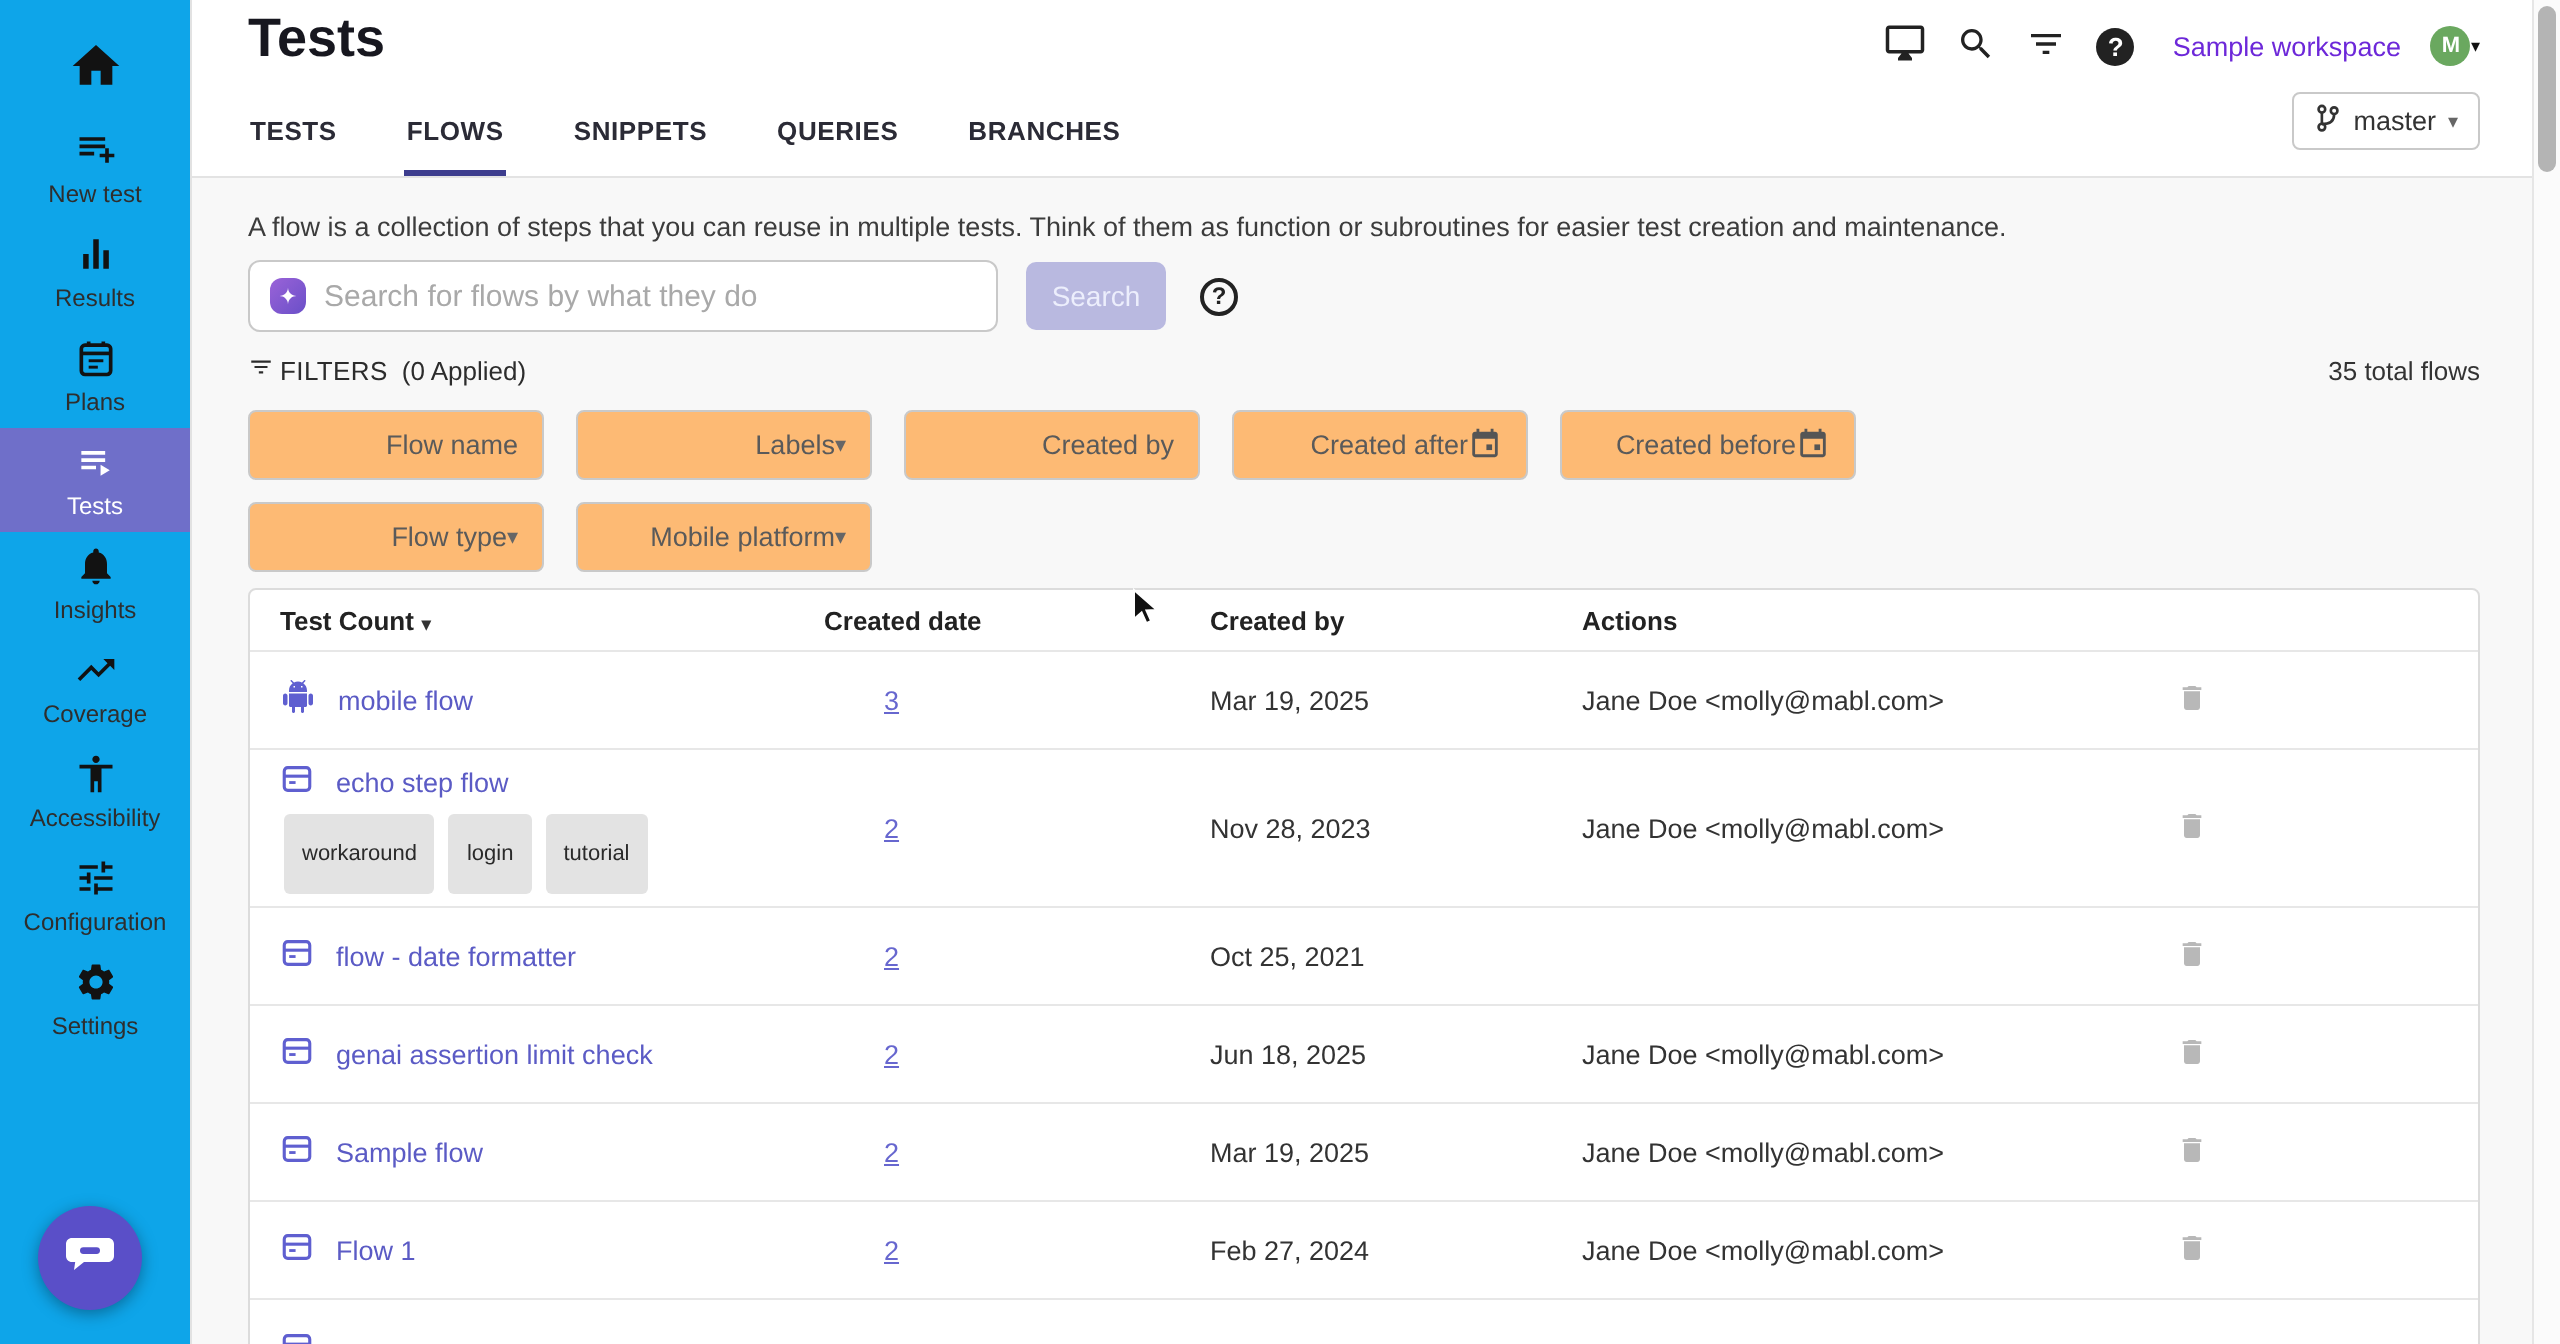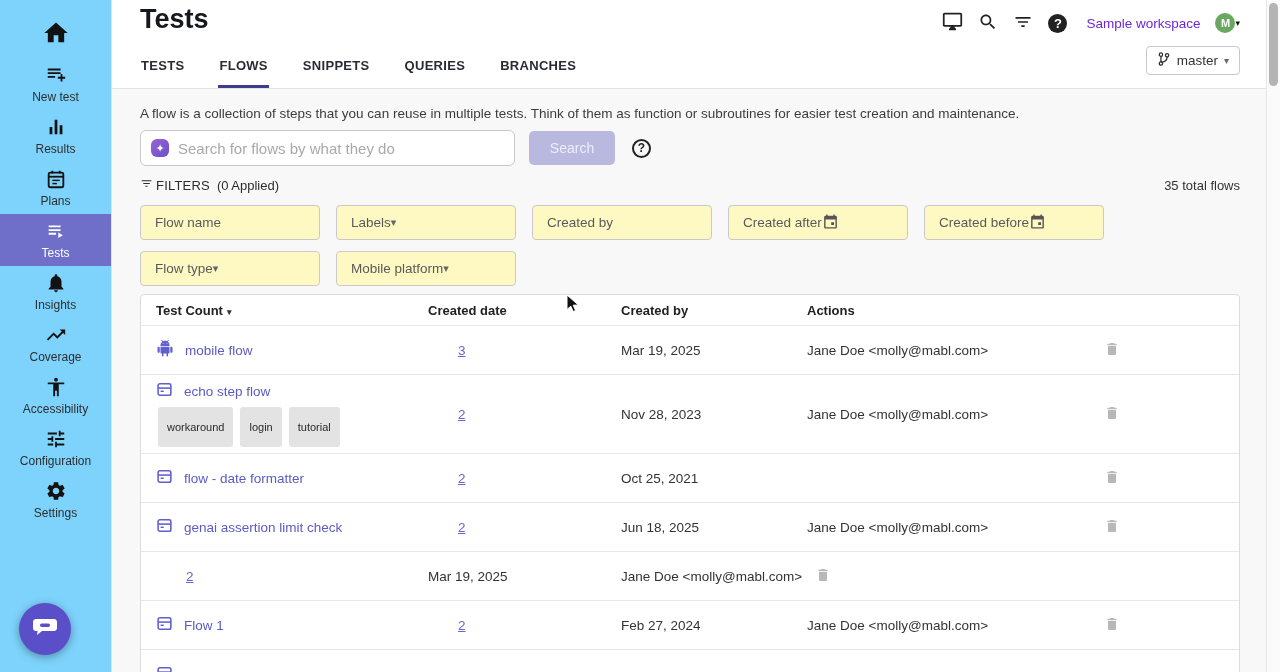--- a/index.html
+++ b/index.html
@@ -1,20 +1,20 @@
 <!DOCTYPE html>
 <html><head>
 <meta charset="utf-8">
 <style>
   * { margin:0; padding:0; box-sizing:border-box; }
   html,body { width:1280px; height:672px; overflow:hidden; font-family:"Liberation Sans",sans-serif; background:#fff; }
   .app { position:relative; width:1280px; height:672px; display:flex; }
 
   
-  .sidebar { width:112px; height:100%; background:#7dd3fc; border-right:1px solid #e2e2e2; display:flex; flex-direction:column; align-items:stretch; position:relative; z-index:5; }
+  .sidebar { width:96px; height:100%; background:#0ea5e9; border-right:1px solid #e2e2e2; display:flex; flex-direction:column; align-items:stretch; position:relative; z-index:5; }
   .nav-item { display:flex; flex-direction:column; align-items:center; justify-content:center; gap:4px; padding:6px 0; min-height:46px; cursor:pointer; color:#2e2e2e; }
   .nav-item .lbl { font-size:12px; color:#2e2e2e; }
   .nav-item.home { min-height:50px; margin-top:8px; }
   .nav-item.active { background:#6f6fc9; }
   .nav-item.active .lbl { color:#fff; }
   .nav-item svg { display:block; }
   .chat-fab { position:absolute; left:19px; top:603px; width:52px; height:52px; border-radius:50%; background:#5a4fc8; border:none; cursor:pointer; box-shadow:0 2px 8px rgba(0,0,0,.35); display:flex; align-items:center; justify-content:center; }
 
   
   .main { flex:1; display:flex; flex-direction:column; position:relative; background:#f8f8f8; }
@@ -32,29 +32,29 @@
   .branch-btn { position:absolute; right:40px; top:46px; height:29px; background:#fff; border:1px solid #c9c9c9; border-radius:4px; display:flex; align-items:center; gap:6px; padding:0 10px; font-size:13.5px; color:#333; cursor:pointer; font-family:inherit; }
   .branch-btn .caret { font-size:10px; color:#666; }
 
   .content { padding:0 40px 0 28px; }
   .desc { font-size:13.5px; color:#3c3c3c; margin-top:17px; }
   .search-row { margin-top:9px; display:flex; align-items:center; gap:14px; }
   .search-box { width:375px; height:36px; background:#fff; border:1px solid #c9c9c9; border-radius:6px; display:flex; align-items:center; padding:0 10px; gap:9px; }
   .sparkle { width:18px; height:18px; border-radius:6px; background:linear-gradient(135deg,#9a63d8,#6a4fc8); color:#fff; font-size:11px; display:flex; align-items:center; justify-content:center; flex:0 0 18px; }
   .search-box input { border:none; outline:none; background:transparent; flex:1; font-size:15px; color:#333; font-family:inherit; }
   .search-box input::placeholder { color:#a9a9a9; }
-  .search-btn { width:86px; height:34px; background:#b9b9e0; color:#eceefc; border:none; border-radius:5px; font-size:14px; cursor:pointer; font-family:inherit; }
+  .search-btn { width:70px; height:34px; background:#b9b9e0; color:#eceefc; border:none; border-radius:5px; font-size:14px; cursor:pointer; font-family:inherit; }
   .help-circle { width:19px; height:19px; border-radius:50%; border:2px solid #222; color:#222; font-size:12px; font-weight:bold; display:flex; align-items:center; justify-content:center; margin-left:3px; }
   .filters-row { margin-top:11px; display:flex; align-items:center; justify-content:space-between; }
   .filters-toggle { display:flex; align-items:center; gap:3px; font-size:13px; color:#2c2c2c; cursor:pointer; }
   .filters-toggle .fl { font-weight:normal; letter-spacing:.2px; }
   .total-flows { font-size:13px; color:#333; }
   .fields { margin-top:12px; display:flex; flex-direction:column; gap:11px; }
   .frow { display:flex; gap:16px; }
-  .field { width:180px; height:35px; background:#fef9c3; border:1px solid #c9c9c9; border-radius:4px; display:flex; align-items:center; justify-content:flex-start; padding:0 12px 0 14px; font-size:13.5px; color:#5a5a5a; cursor:text; }
+  .field { width:148px; height:35px; background:#fdba74; border:1px solid #c9c9c9; border-radius:4px; display:flex; align-items:center; justify-content:flex-end; padding:0 12px 0 14px; font-size:13.5px; color:#5a5a5a; cursor:text; }
   .field.select, .field.date { cursor:pointer; }
   .field .caret { font-size:11px; color:#666; }
 
   
   .table { margin-top:8px; background:#fff; border:1px solid #dcdcdc; border-radius:4px 4px 0 0; }
   .trow { display:grid; grid-template-columns:272px 193px 186px 289px 1fr; align-items:center; padding-left:15px; border-bottom:1px solid #e7e7e7; }
   .trow.thead { min-height:31px; font-size:13px; font-weight:bold; color:#222; }
   .trow.tbody { min-height:49px; font-size:13px; color:#333; }
   .sort-caret { font-size:9px; color:#333; margin-left:4px; }
   .flow-cell { display:flex; flex-direction:column; justify-content:center; padding:6px 0; }
@@ -396,20 +396,32 @@
           <span class="cell-date">Jun 18, 2025</span>
           <span class="cell-by">Jane Doe &lt;molly@mabl.com&gt;</span>
           <button class="trash-btn">
             <span><svg width="16" height="18" viewBox="0 0 24 24">
                   <path fill="#b8b8b8" d="M6 19c0 1.1.9 2 2 2h8c1.1 0 2-.9 2-2V7H6v12zM19 4h-3.5l-1-1h-5l-1 1H5v2h14V4z"></path>
                 </svg></span>
           </button>
         </div>
 
         <div class="trow tbody">
+          <div class="flow-cell">
+            <div class="flow-line">
+              <span>
+                <svg width="17" height="17" viewBox="0 0 24 24" fill="none" stroke="#5f5fd0" stroke-width="2.2">
+                    <rect x="3" y="4" width="18" height="16" rx="2.5"></rect>
+                    <line x1="3" y1="10" x2="21" y2="10"></line>
+                    <line x1="6.5" y1="14.5" x2="11" y2="14.5" stroke-width="2"></line>
+                  </svg>
+              </span>
+              <a class="flow-link">Sample flow</a>
+            </div>
+          </div>
           <a class="count-link">2</a>
           <span class="cell-date">Mar 19, 2025</span>
           <span class="cell-by">Jane Doe &lt;molly@mabl.com&gt;</span>
           <button class="trash-btn">
             <span><svg width="16" height="18" viewBox="0 0 24 24">
                   <path fill="#b8b8b8" d="M6 19c0 1.1.9 2 2 2h8c1.1 0 2-.9 2-2V7H6v12zM19 4h-3.5l-1-1h-5l-1 1H5v2h14V4z"></path>
                 </svg></span>
           </button>
         </div>
 

